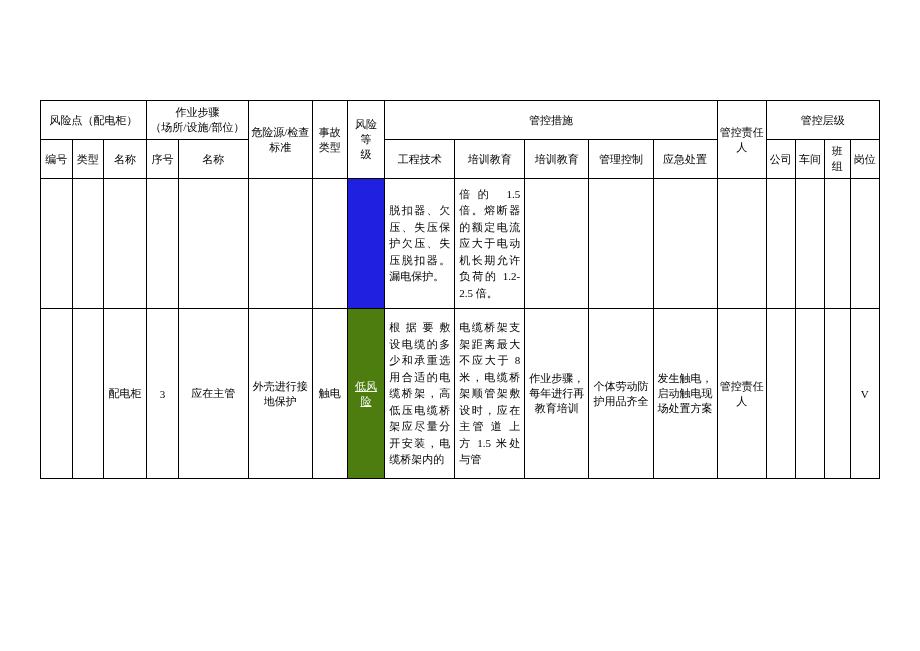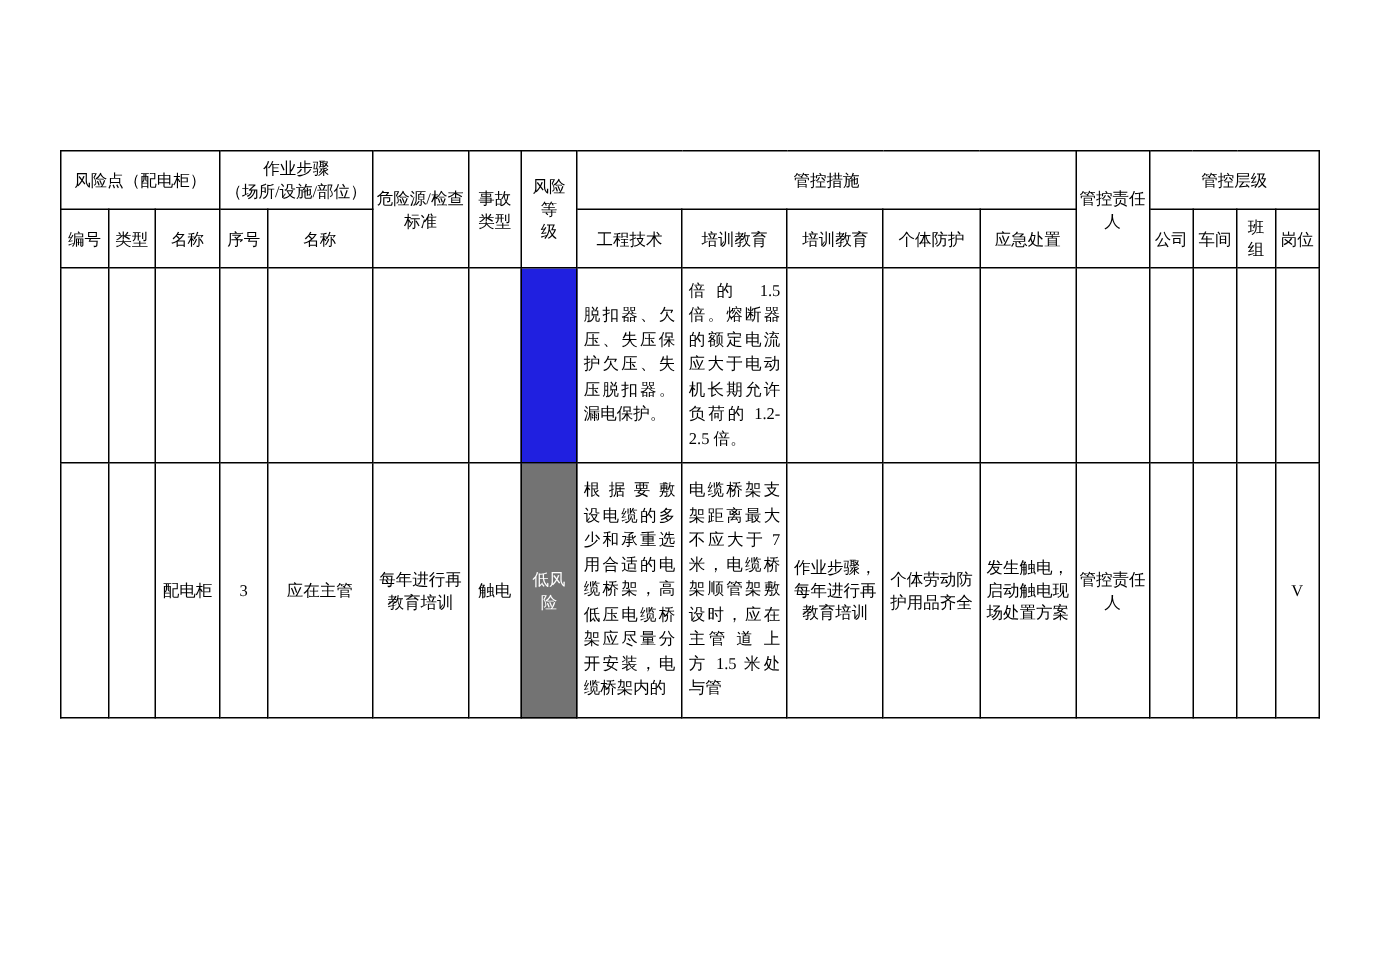--- a/index.html
+++ b/index.html
@@ -18,22 +18,23 @@
     }
     th, td {
       border: 1px solid #000;
       padding: 4px 2px;
       text-align: center;
       vertical-align: middle;
       word-wrap: break-word;
       font-weight: normal;
     }
     .risk-low {
-      background: #737373;
+      background: #4d7c0f;
       color: #ffffff;
+      text-decoration: underline;
     }
     .blue-spacer {
       background: #2020e0;
     }
     .left-just {
       text-align: justify;
       text-align-last: left;
       padding: 6px 4px;
       line-height: 1.5;
       font-family: Liberation Serif, serif;
@@ -80,21 +81,21 @@
     </tr>
     <tr>
       <th>编号</th>
       <th>类型</th>
       <th>名称</th>
       <th>序号</th>
       <th>名称</th>
       <th>工程技术</th>
       <th>培训教育</th>
       <th>培训教育</th>
-      <th>个体防护</th>
+      <th>管理控制</th>
       <th>应急处置</th>
       <th>公司</th>
       <th>车间</th>
       <th>班组</th>
       <th>岗位</th>
     </tr>
   </thead>
   <tbody>
     <tr style="height:130px">
       <td></td>
@@ -115,25 +116,25 @@
         <td></td>
         <td></td>
         <td></td>
     </tr>
     <tr style="height:170px">
       <td></td>
         <td></td>
       <td>配电柜</td>
       <td>3</td>
       <td>应在主管</td>
-      <td>每年进行再教育培训</td>
+      <td>外壳进行接地保护</td>
       <td>触电</td>
       <td class="risk-low">低风险</td>
       <td class="left-just">根 据 要 敷设电缆的多少和承重选用合适的电缆桥架，高低压电缆桥架应尽量分开安装，电缆桥架内的</td>
-      <td class="left-just">电缆桥架支架距离最大不应大于 7 米，电缆桥架顺管架敷设时，应在主管 道 上 方 1.5 米处与管</td>
+      <td class="left-just">电缆桥架支架距离最大不应大于 8 米，电缆桥架顺管架敷设时，应在主管 道 上 方 1.5 米处与管</td>
       <td>作业步骤，每年进行再教育培训</td>
       <td>个体劳动防护用品齐全</td>
       <td>发生触电，启动触电现场处置方案</td>
       <td>管控责任人</td>
       <td></td>
         <td></td>
         <td></td>
       <td>V</td>
     </tr>
   </tbody>

